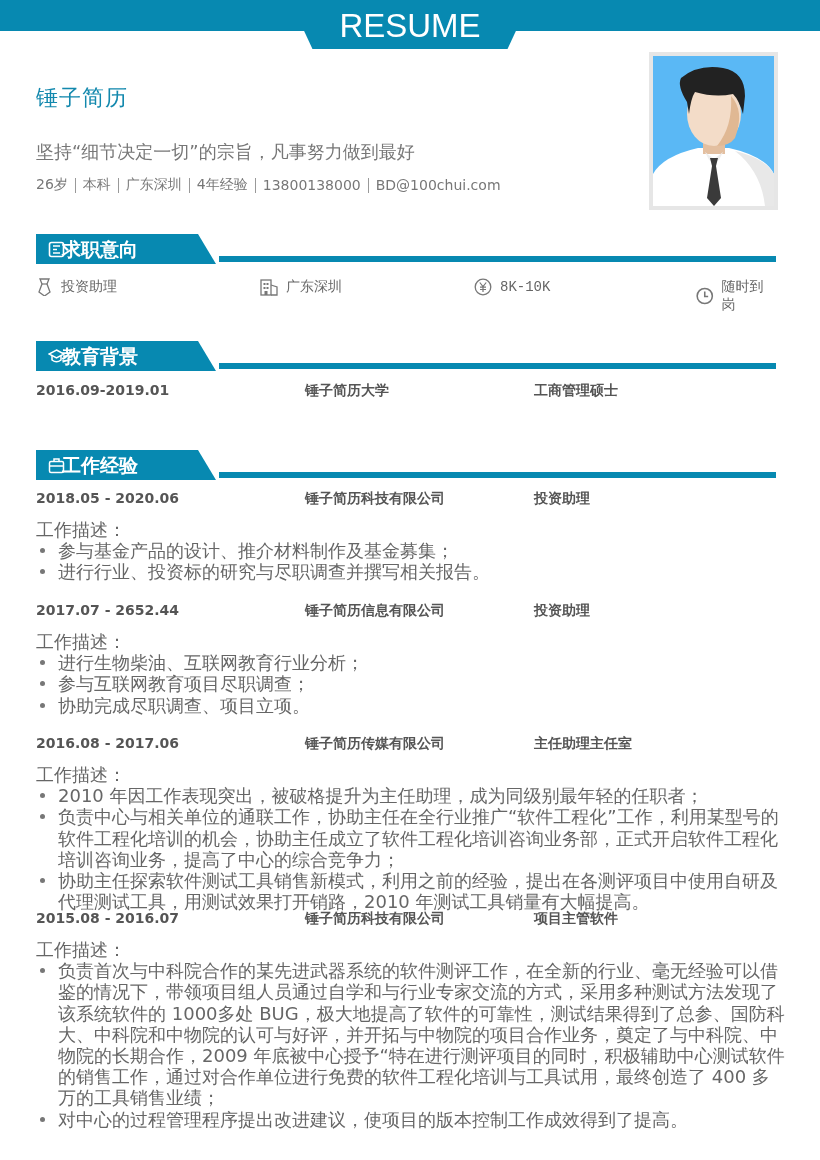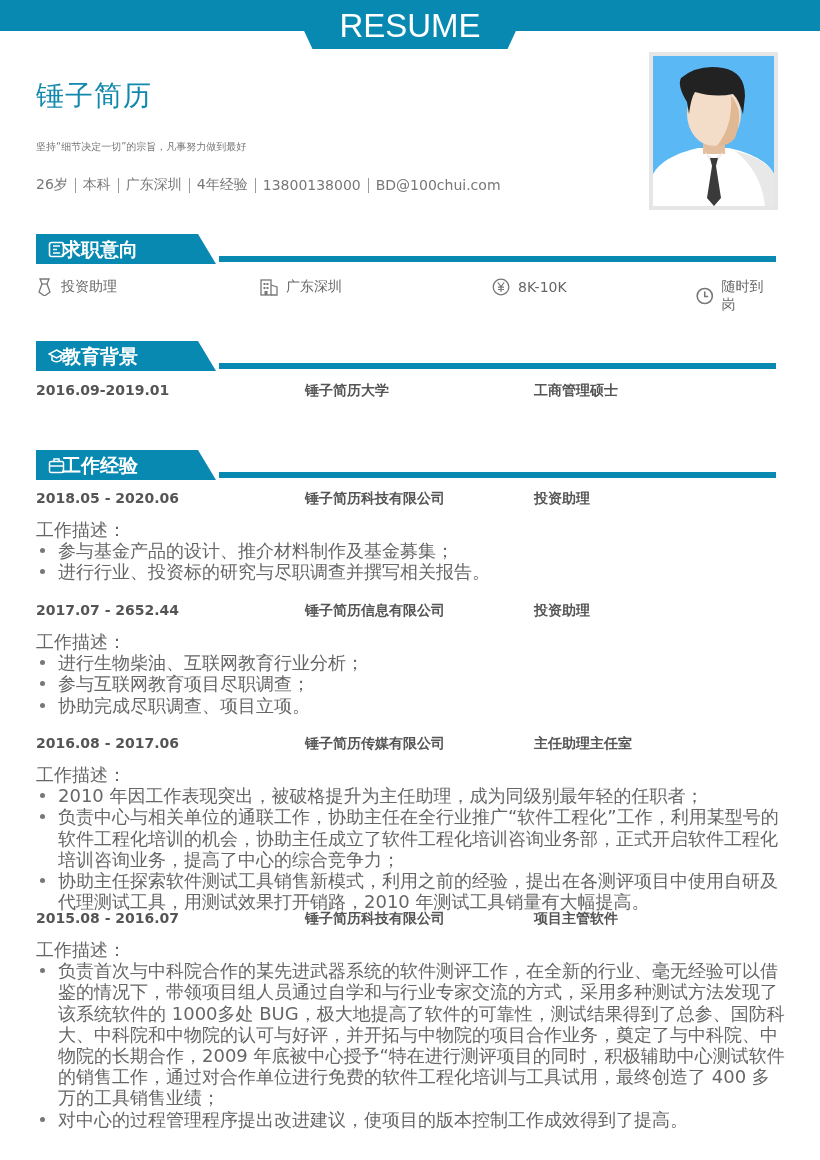--- a/index.html
+++ b/index.html
@@ -7,22 +7,22 @@
   body { font-family: "DejaVu Sans", "Liberation Sans", sans-serif; color: #666; position: relative; }
 
   .topbar { position: absolute; left: 0; top: 0; width: 820px; height: 31px; background: #0789b1; }
   .topbar-tab {
     position: absolute; left: 304px; top: 0; width: 212px; height: 49px; background: #0789b1;
     clip-path: polygon(0 0, 100% 0, 100% 63%, 96% 100%, 4% 100%, 0 63%);
     color: #fff; font-family: "Liberation Sans", sans-serif; font-size: 33px; text-align: center;
     line-height: 52px; letter-spacing: 0px;
   }
 
-  .name { position: absolute; left: 36px; top: 77px; font-size: 28px; color: #1288ad; letter-spacing: 1px; }
-  .motto { position: absolute; left: 36px; top: 140px; font-size: 10px; color: #777; }
+  .name { position: absolute; left: 36px; top: 83px; font-size: 22px; color: #1288ad; letter-spacing: 1px; }
+  .motto { position: absolute; left: 36px; top: 140px; font-size: 18px; color: #777; }
   .info { position: absolute; left: 36px; top: 176px; font-size: 14px; color: #777; display: flex; align-items: center; }
   .info .sep { display: inline-block; width: 1px; height: 15px; background: #999; margin: 0 7px; }
 
   .photo { position: absolute; left: 649px; top: 52px; width: 129px; height: 158px; background: #e6e6e6; padding: 4px; }
   .photo-inner { width: 121px; height: 150px; background: #5ab8f5; position: relative; overflow: hidden; }
 
   .sec-head { position: absolute; left: 36px; width: 740px; height: 30px; }
   .sec-box {
     position: absolute; left: 0; top: 0; width: 180px; height: 30px; background: #0789b1;
     clip-path: polygon(0 0, 162px 0, 180px 30px, 0 30px);
@@ -107,21 +107,21 @@
       <rect x="1" y="2" width="10" height="15" fill="none" stroke="#777" stroke-width="1.3"></rect>
       <path d="M11 7 L17 9 L17 17 L11 17" fill="none" stroke="#777" stroke-width="1.3"></path>
       <rect x="3.5" y="5" width="2" height="2" fill="#777"></rect>
         <rect x="6.5" y="5" width="2" height="2" fill="#777"></rect>
       <rect x="3.5" y="9" width="2" height="2" fill="#777"></rect>
         <rect x="6.5" y="9" width="2" height="2" fill="#777"></rect>
       <rect x="4.5" y="13" width="3" height="4" fill="#777"></rect>
     </svg>
     <span>广东深圳</span>
   </div>
-  <div class="intent-item" style="left:456px;">
+  <div class="intent-item" style="left:438px;font-family:Liberation Mono, monospace;">
     <svg width="18" height="18" viewBox="0 0 18 18">
       <circle cx="9" cy="9" r="7.8" fill="none" stroke="#777" stroke-width="1.3"></circle>
       <path d="M5.8 4.5 L9 8.5 L12.2 4.5 M9 8.5 L9 14 M6 9.2 L12 9.2 M6 11.5 L12 11.5" fill="none" stroke="#777" stroke-width="1.2"></path>
     </svg>
     <span>8K-10K</span>
   </div>
   <div class="intent-item" style="left:660px;">
     <svg width="18" height="18" viewBox="0 0 18 18">
       <circle cx="9" cy="9" r="7.8" fill="none" stroke="#777" stroke-width="1.6"></circle>
       <path d="M9 4.5 L9 9.5 L12.5 9.5" fill="none" stroke="#777" stroke-width="1.6"></path>

